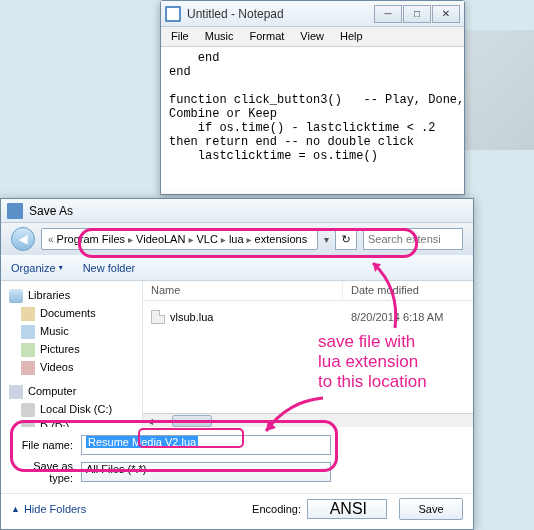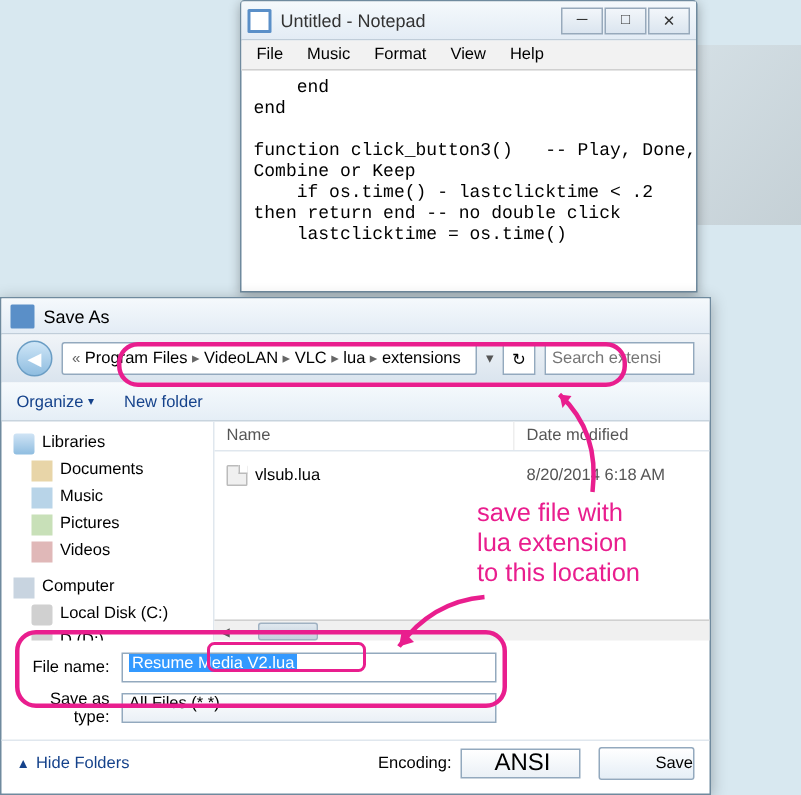--- a/index.html
+++ b/index.html
@@ -78,21 +78,21 @@
 .sa-fields { padding:8px 10px 4px; font-size:11px; }
 .field-row { display:flex; align-items:center; margin-bottom:5px; }
 .field-label { width:70px; text-align:right; padding-right:8px; }
 .field-input { flex:1; height:20px; border:1px solid #93a9be; padding:0 4px; font-size:11px; max-width:250px; }
 .fn-val { background:#3399ff; color:#fff; padding:0 2px; display:inline-block; }
 .sa-footer { display:flex; align-items:center; padding:4px 10px 8px; font-size:11px; border-top:1px solid #e0e7ee; }
 .hide-folders { display:flex; align-items:center; gap:4px; cursor:pointer; color:#15428b; }
 .enc-area { margin-left:auto; display:flex; align-items:center; gap:6px; }
 .enc-sel { width:80px; height:20px; border:1px solid #93a9be; font-size:16px; padding:0 19px; background:linear-gradient(#fff,#eaf0f6);text-align:right; }
 .dlg-btn { width:64px; height:22px; border:1px solid #93a9be; background:linear-gradient(#fff,#e5eef6); border-radius:2px;
-  font-size:11px; cursor:pointer; margin-left:6px;text-align:right; }
+  font-size:11px; cursor:pointer; margin-left:6px; }
 
 
 .hl { position:absolute; border:3px solid #e91e8e; border-radius:14px; pointer-events:none; z-index:50; }
 .hl1 { left:78px; top:228px; width:340px; height:30px; }
 .hl2 { left:10px; top:420px; width:328px; height:52px; }
 .hl3 { left:138px; top:428px; width:106px; height:20px; border-width:2px; border-radius:5px; }
 .ann-text { position:absolute; left:318px; top:332px; color:#e91e8e; font-size:17px; font-weight:500; z-index:55; line-height:20px; }
 .arrow { position:absolute; z-index:55; pointer-events:none; }
 .arrow1 { left:365px; top:258px; width:40px; height:72px; }
 .arrow1 svg, .arrow2 svg { overflow:visible; }

